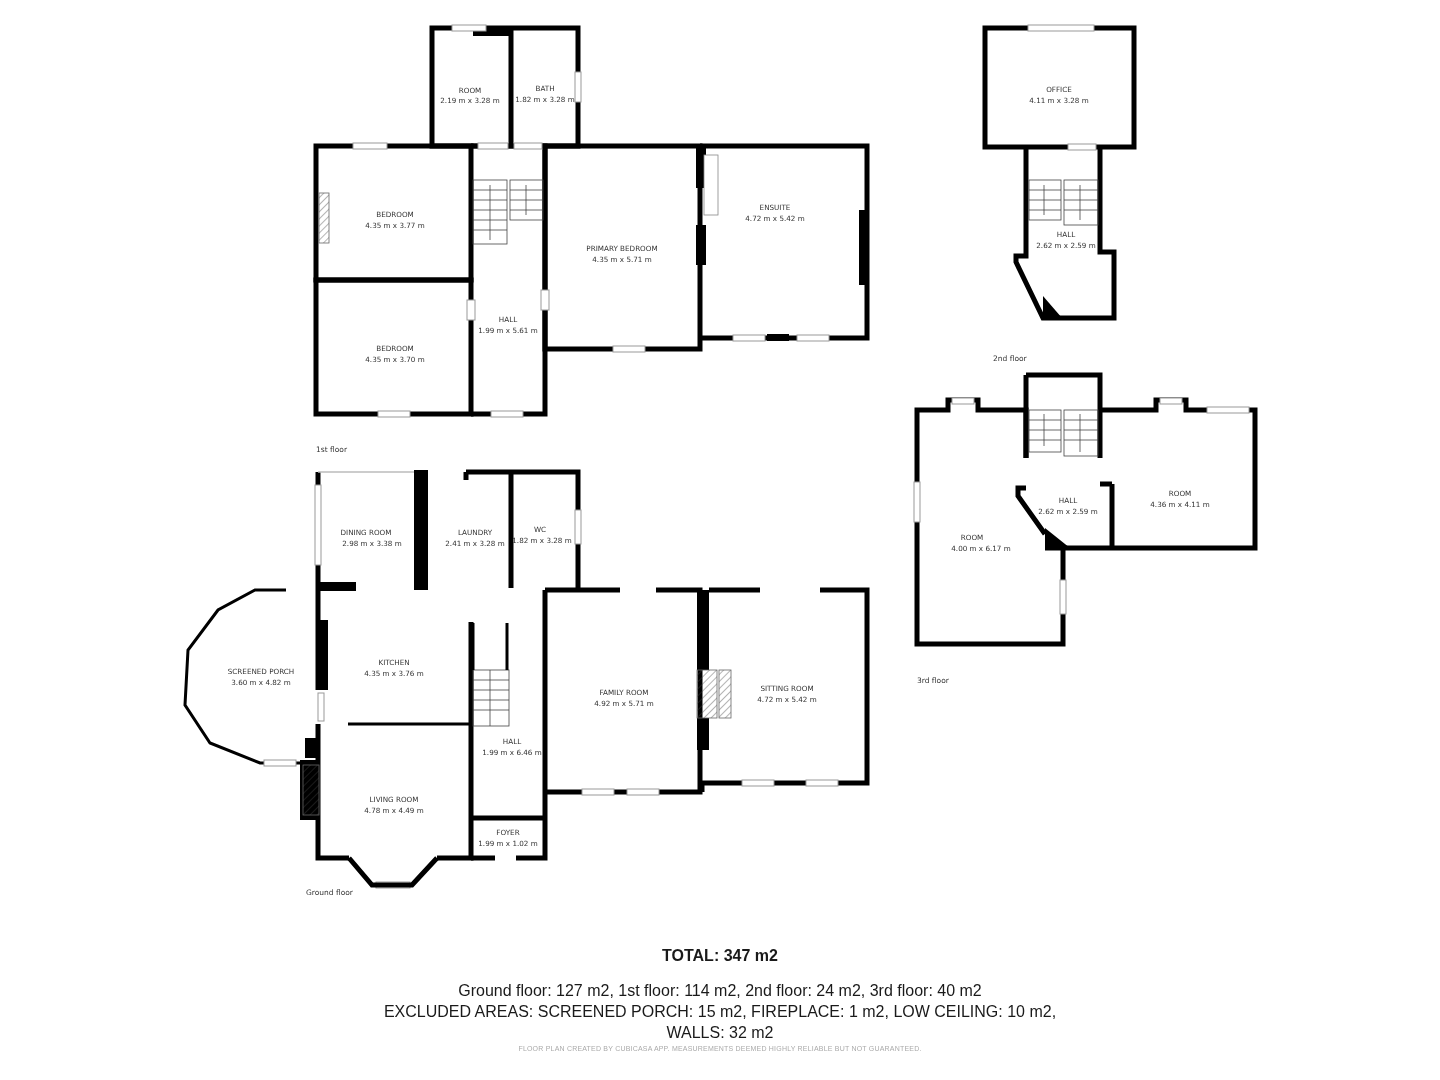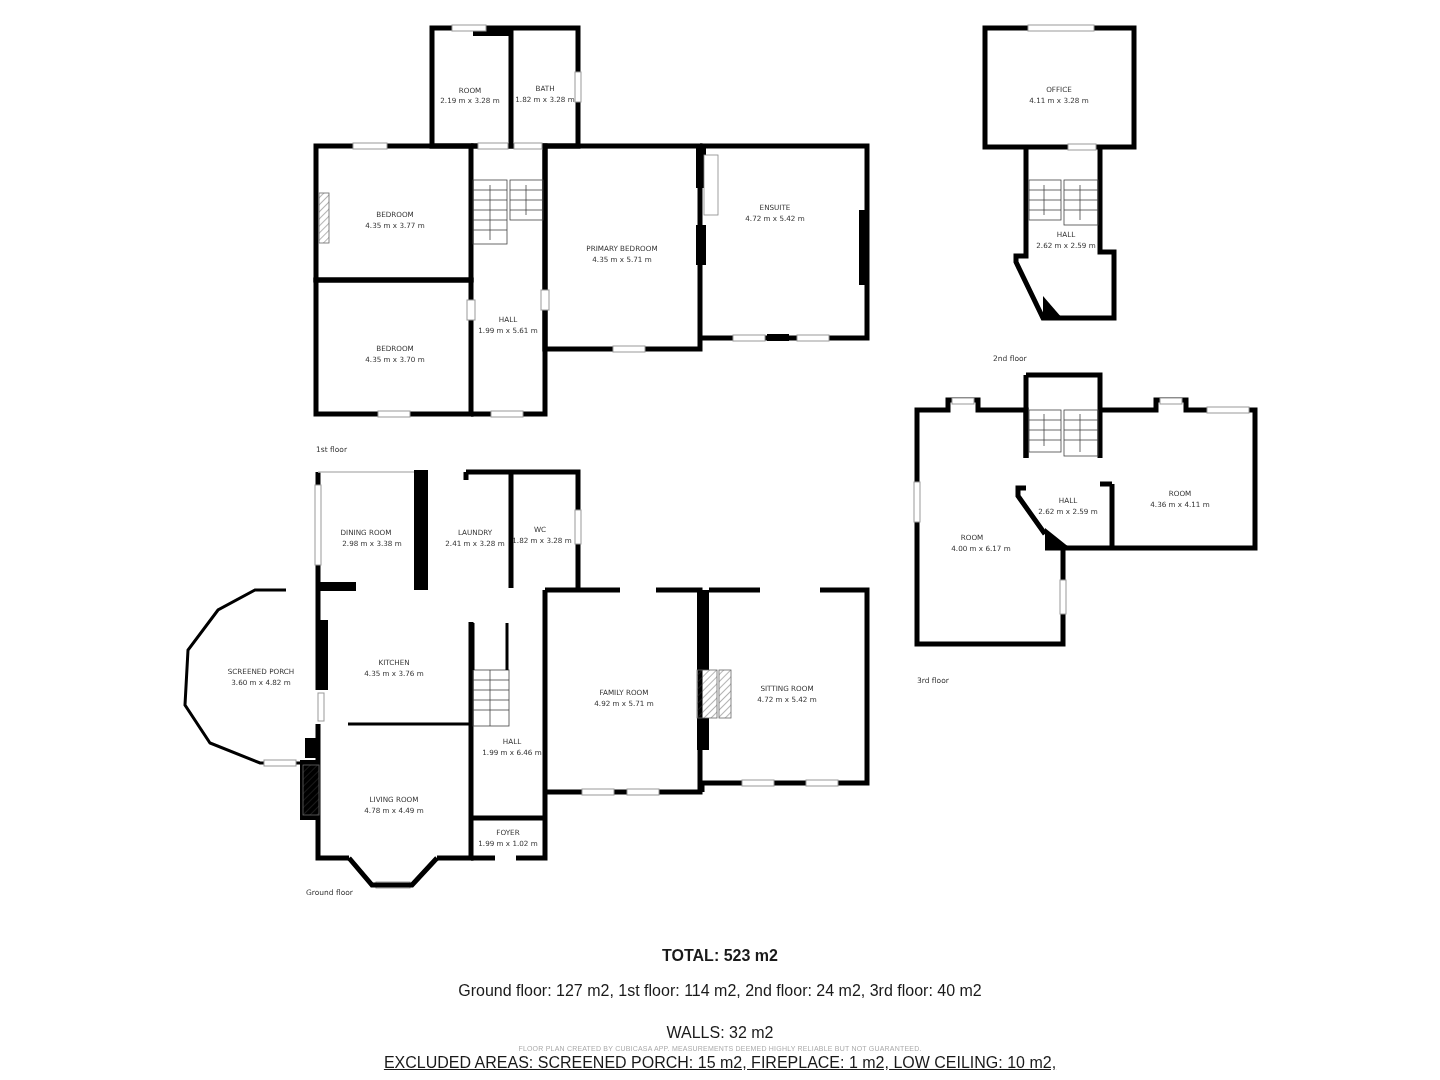--- a/index.html
+++ b/index.html
@@ -3,21 +3,21 @@
 <meta charset="utf-8">
 <style>
   html, body { margin:0; padding:0; background:#ffffff; }
   body { width:1440px; height:1080px; position:relative; overflow:hidden; font-family:"DejaVu Sans", sans-serif; color:#222; }
   #plan { position:absolute; left:0; top:0; width:1440px; height:1080px; }
   .room-label { font-family:"DejaVu Sans", sans-serif; font-size:7.2px; fill:#333; text-anchor:middle; }
   .floor-label { font-family:"DejaVu Sans", sans-serif; font-size:7.5px; fill:#333; }
   .summary { position:absolute; left:0; width:1440px; text-align:center; font-family:"Liberation Sans", sans-serif; color:#1a1a1a; }
   .total { top:947px; font-size:16px; font-weight:bold; }
   .line { font-size:16px; line-height:21px;margin-top:12px; }
-  .l1 { top:968px; } .l2 { top:1040px;text-decoration:underline; } .l3 { top:1010px; }
+  .l1 { top:968px; } .l2 { top:989px; } .l3 { top:1010px; }
   .disclaimer { top:1045px; font-size:7px; color:#aaa; letter-spacing:0.2px; }
 </style>
 </head>
 <body>
 
 <svg id="plan" viewBox="0 0 1440 1080" xmlns="http://www.w3.org/2000/svg">
   <defs>
     <pattern id="hatch" width="5" height="5" patternUnits="userSpaceOnUse" patternTransform="rotate(45)">
       <line x1="0" y1="0" x2="0" y2="5" stroke="#444" stroke-width="0.8"></line>
     </pattern>
@@ -235,17 +235,17 @@
   <text class="room-label" x="787" y="702">4.72 m x 5.42 m</text>
   <text class="room-label" x="512" y="744">HALL</text>
   <text class="room-label" x="512" y="755">1.99 m x 6.46 m</text>
   <text class="room-label" x="394" y="802">LIVING ROOM</text>
   <text class="room-label" x="394" y="813">4.78 m x 4.49 m</text>
   <text class="room-label" x="508" y="835">FOYER</text>
   <text class="room-label" x="508" y="846">1.99 m x 1.02 m</text>
   <text class="floor-label" x="306" y="895">Ground floor</text>
 </svg>
 
-<div class="summary total">TOTAL: 523 m2</div>
+<div class="summary total">TOTAL: 347 m2</div>
 <div class="summary line l1">Ground floor: 127 m2, 1st floor: 114 m2, 2nd floor: 24 m2, 3rd floor: 40 m2</div>
 <div class="summary line l2">EXCLUDED AREAS: SCREENED PORCH: 15 m2, FIREPLACE: 1 m2, LOW CEILING: 10 m2,</div>
 <div class="summary line l3">WALLS: 32 m2</div>
 <div class="summary disclaimer">FLOOR PLAN CREATED BY CUBICASA APP. MEASUREMENTS DEEMED HIGHLY RELIABLE BUT NOT GUARANTEED.</div>
 
 </body></html>

